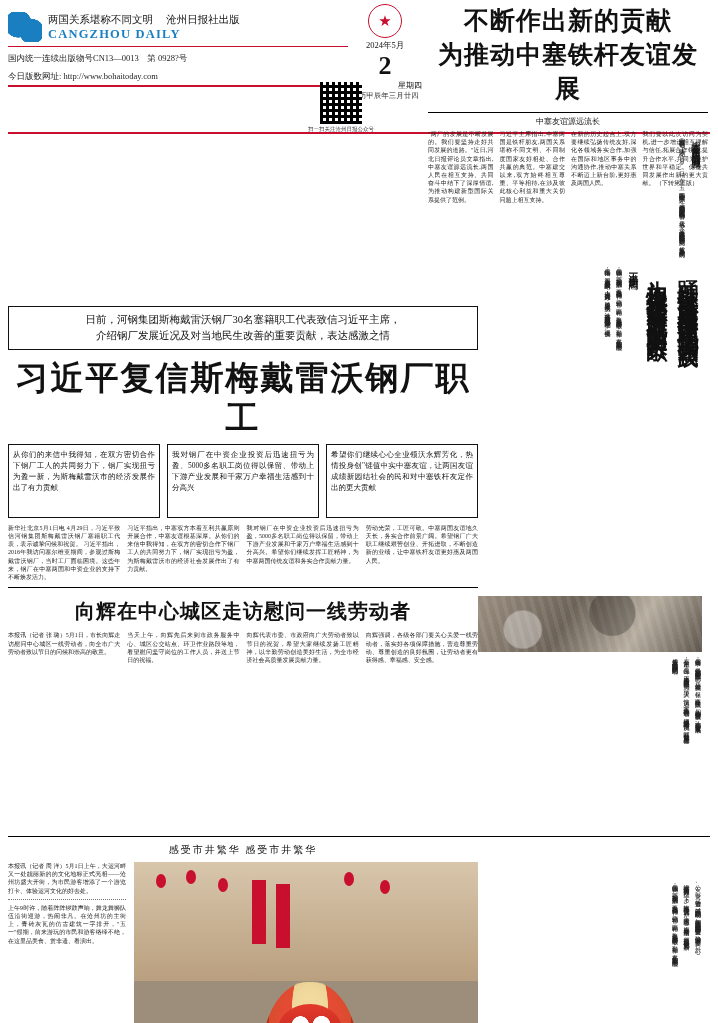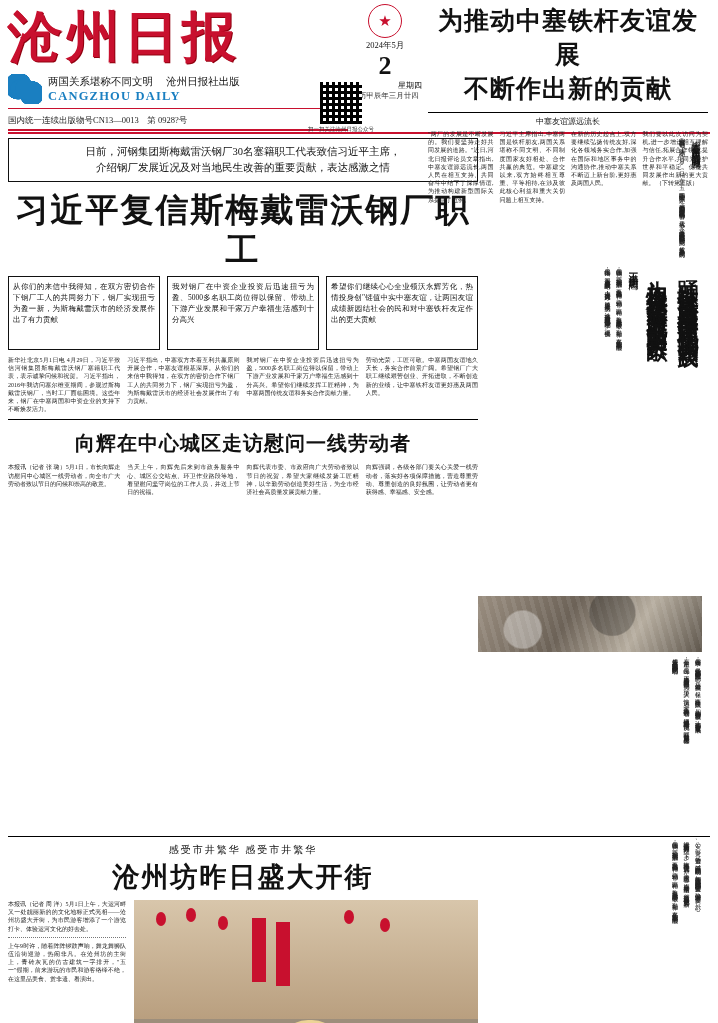--- a/index.html
+++ b/index.html
@@ -78,21 +78,21 @@
   .tiny { font-size: 6px; line-height: 8.2px; text-align: justify; color: #222; }
 
   
   .banner-box { border: 1px solid #111; margin-top: 4px; padding: 5px 8px; }
   .banner-text { font-size: 10.5px; line-height: 16px; text-align: center; }
   .main-head {
     font-size: 33px; font-weight: bold; text-align: center;
     letter-spacing: 2px; margin: 8px 0 6px; line-height: 40px;
   }
 
-  .body-region { display: flex; gap: 0; }
+  .body-region { display: flex; gap: 0; align-items: center; }
   .col-main { width: 470px; }
   .col-right { width: 224px; }
 
   .four-cols { display: flex; gap: 7px; margin-top: 4px; }
   .four-cols > div { flex: 1; }
   .subhead-box { border: 1px solid #111; font-size: 7.5px; line-height: 11px;
                  padding: 4px 4px; text-align: justify; min-height: 74px; }
 
   .sec-head {
     font-size: 20px; font-weight: bold; text-align: center;
@@ -172,55 +172,58 @@
   .hr-dots { border-top: 1px dotted #777; margin: 4px 0; }
 </style>
 </head>
 <body>
 
 <div class="page">
 
   <div class="masthead">
 
     <div class="mast-left">
-      <div class="mast-title">沧州日报</div>
       <div class="mast-sub-row">
         <div class="mast-logo"></div>
         <div>
           <div class="mast-cn">
             <span>两国关系堪称不同文明</span>
             &nbsp;&nbsp;&nbsp;
             <span>沧州日报社出版</span>
           </div>
           <div class="mast-en">CANGZHOU DAILY</div>
         </div>
       </div>
       <div class="mast-rule"></div>
       <div class="mast-info">
         <span>国内统一连续出版物号CN13—0013</span>
         &nbsp;&nbsp;
         <span>第 0928?号</span>
       </div>
+      <div class="mast-info">
+        <span>今日版数网址:</span>
+        <span>http://www.bohaitoday.com</span>
+      </div>
       <div class="mast-rule2"></div>
     </div>
 
     <div class="qr"></div>
     <div style="position:absolute;left:300px;top:126px;font-size:5.5px;color:#333">扫一扫关注沧州日报公众号</div>
 
     <div class="date-box">
       <div class="emblem"></div>
       <div class="date-y">2024年5月</div>
       <div class="date-d">2</div>
       <div class="date-w">星期四</div>
       <div class="date-l">农历甲辰年三月廿四</div>
     </div>
 
     <div class="lead-head">
+      <div class="lead-title">不断作出新的贡献</div>
       <div class="lead-title">为推动中塞铁杆友谊发展</div>
-      <div class="lead-title">不断作出新的贡献</div>
       <div class="lead-rule"></div>
       <div class="lead-byline">中塞友谊源远流长</div>
       <div class="lead-cols">
         <div class="tiny">"两厂的发展是不断发展的。我们要坚持走好共同发展的道路。"近日,河北日报评论员文章指出,中塞友谊源远流长,两国人民在相互支持、共同奋斗中结下了深厚情谊,为推动构建新型国际关系提供了范例。</div>
         <div class="tiny">习近平主席指出,中塞两国是铁杆朋友,两国关系堪称不同文明、不同制度国家友好相处、合作共赢的典范。中塞建交以来,双方始终相互尊重、平等相待,在涉及彼此核心利益和重大关切问题上相互支持。</div>
         <div class="tiny">在新的历史起点上,双方要继续弘扬传统友好,深化各领域务实合作,加强在国际和地区事务中的沟通协作,推动中塞关系不断迈上新台阶,更好惠及两国人民。</div>
         <div class="tiny">我们要以此次访问为契机,进一步增进相互理解与信任,拓展合作领域,提升合作水平,共同为维护世界和平稳定、促进共同发展作出新的更大贡献。
 （下转第三版）</div>
       </div>
     </div>
@@ -288,21 +291,20 @@
       </div>
     </div>
   </div>
 
   <div class="thin-rule" style="margin-top:4px"></div>
 
   <div class="body-region">
 
     <div class="col-main feature">
       <div class="feat-kicker">感受市井繁华 感受市井繁华</div>
-      <div class="feat-title">沧州坊昨日盛大开街</div>
 
       <div class="feature-row">
         <div class="feature-left">
           <div class="tiny">本报讯（记者 周 洋）5月1日上午，大运河畔又一处靓丽新的的文化地标正式亮相——沧州坊盛大开街，为市民游客增添了一个游览打卡、体验运河文化的好去处。</div>
           <div class="hr-dots"></div>
           <div class="tiny">上午9时许，随着阵阵锣鼓声响，舞龙舞狮队伍沿街巡游，热闹非凡。在沧州坊的主街上，青砖灰瓦的仿古建筑一字排开，"五一"假期，前来游玩的市民和游客络绎不绝，在这里品美食、赏非遗、看演出。</div>
 
         </div>
 
         <div class="parade-photo">

